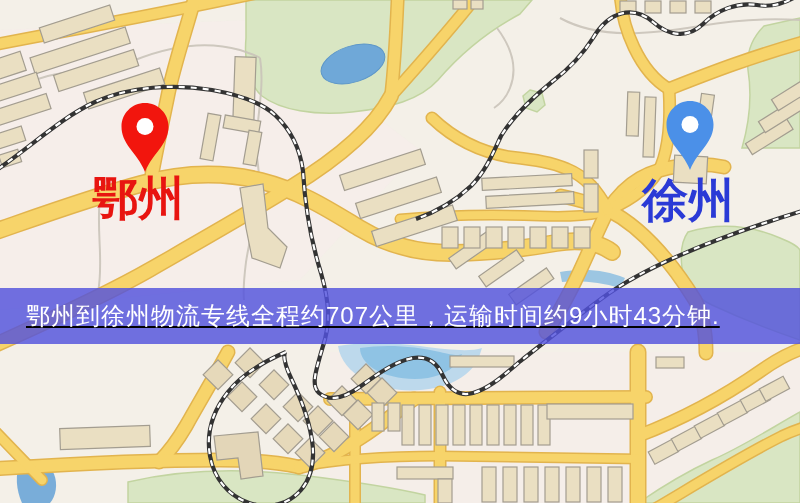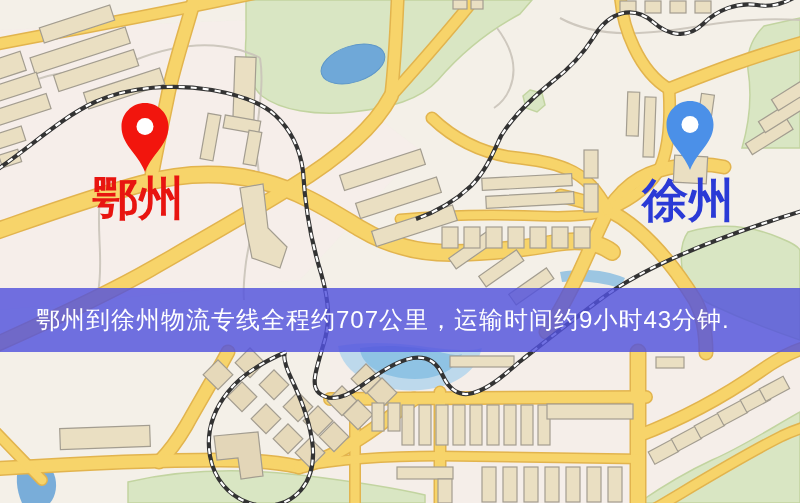--- a/index.html
+++ b/index.html
@@ -1,21 +1,21 @@
 <!DOCTYPE html>
 <html><head>
 <meta charset="utf-8">
 <style>
   html,body{margin:0;padding:0;background:#fff;}
   .stage{position:relative;width:800px;height:503px;overflow:hidden;
          font-family:"Liberation Sans",sans-serif;background:#0369a1;}
   .stage svg{position:absolute;left:0;top:0;}
-  .banner{position:absolute;left:0;top:288px;width:800px;height:64px;
+  .banner{position:absolute;left:0;top:288px;width:800px;height:56px;
           background:rgba(82,82,221,0.82);display:flex;align-items:center;
-          box-sizing:border-box;padding-left:36px;}
+          box-sizing:border-box;padding-left:26px;text-decoration:underline;}
   .banner span{color:#ffffff;font-size:24px;letter-spacing:1px;white-space:nowrap;
                font-family:"Liberation Sans",sans-serif;}
   .map-label{font-weight:bold;font-size:46px;font-family:"Liberation Sans",sans-serif;}
 </style>
 </head>
 <body>
 
 <div class="stage">
 <svg width="800" height="503" viewBox="0 0 800 503">
   <defs>

